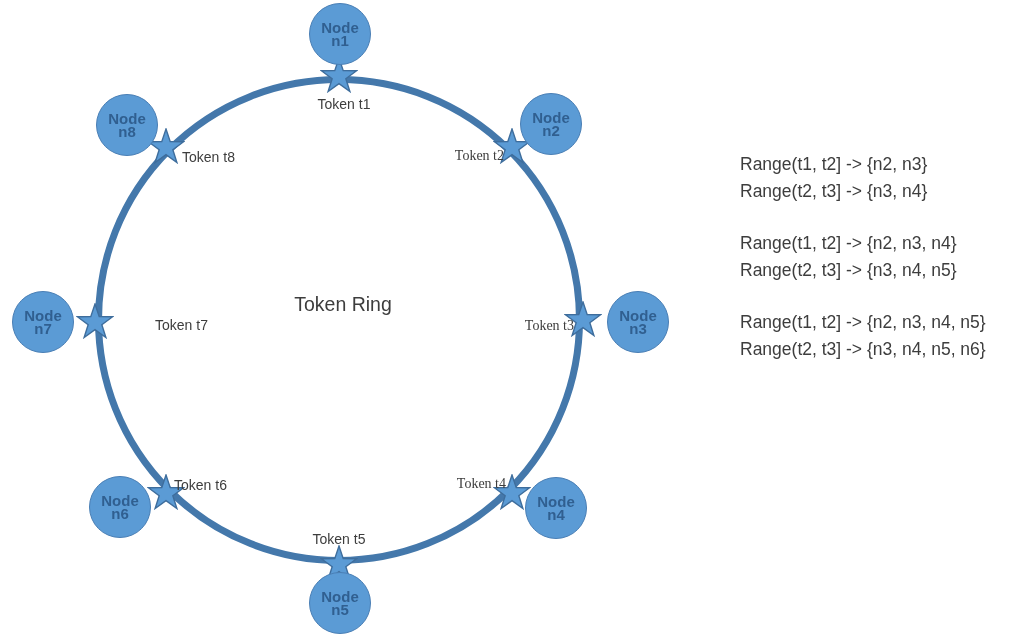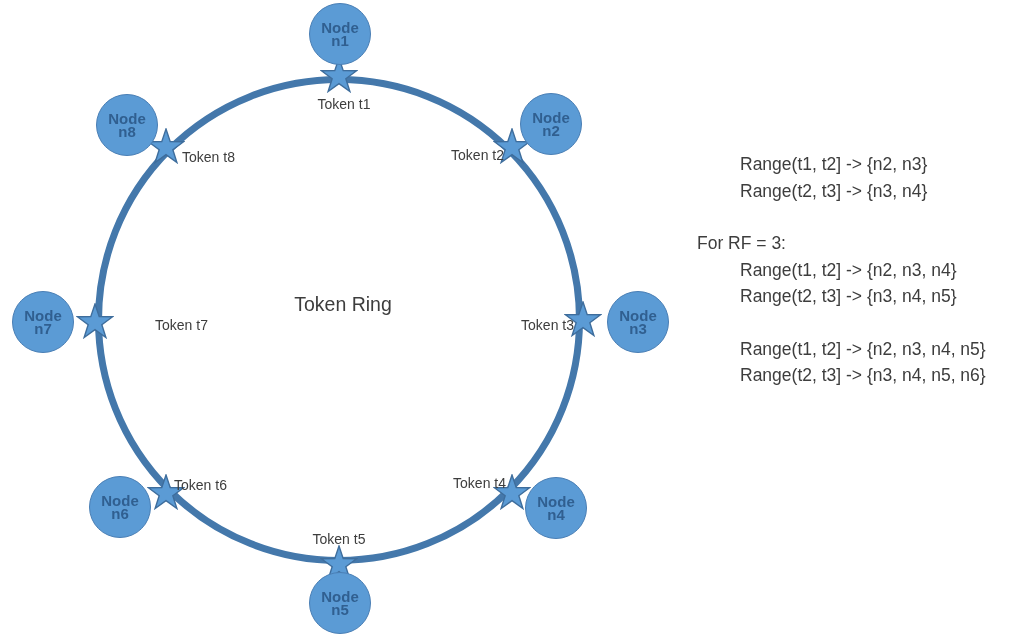--- a/index.html
+++ b/index.html
@@ -28,21 +28,21 @@
     display:flex;flex-direction:column;align-items:center;justify-content:center;
     line-height:13px;
   }
   .node span{
     font-size:15px;font-weight:bold;color:var(--node-text,#305f90);
   }
   .tok{
     position:absolute;font-size:14px;white-space:nowrap;height:19px;line-height:19px;
     color:var(--text,#3d3d3d);
   }
-  .tok.right{text-align:center;}
+  .tok.right{text-align:center;font-family:Liberation Serif, serif;}
   .ring-title{
     position:absolute;left:343px;top:293px;transform:translateX(-50%);
     font-size:19.5px;white-space:nowrap;
   }
   .ring-subtitle{
     position:absolute;left:343px;top:327px;transform:translateX(-50%);
     font-size:18.5px;white-space:nowrap;
   }
   .rf-panel{
     position:absolute;left:697px;top:151px;
@@ -126,21 +126,20 @@
   <div class="tok" style="left:170px;top:148px;margin-left:12px;">Token t8</div>
 
   <div class="ring-title">Token Ring</div>
 
   <div class="rf-panel">
     <div class="rf-block">
       <div class="rf-line">Range(t1, t2] -&gt; {n2, n3}</div>
       <div class="rf-line">Range(t2, t3] -&gt; {n3, n4}</div>
     </div>
     <div class="rf-block">
-      <div class="rf-heading">For RF = 3:</div>
       <div class="rf-line">Range(t1, t2] -&gt; {n2, n3, n4}</div>
       <div class="rf-line">Range(t2, t3] -&gt; {n3, n4, n5}</div>
     </div>
     <div class="rf-block">
       <div class="rf-line">Range(t1, t2] -&gt; {n2, n3, n4, n5}</div>
       <div class="rf-line">Range(t2, t3] -&gt; {n3, n4, n5, n6}</div>
     </div>
   </div>
 
 </div>

